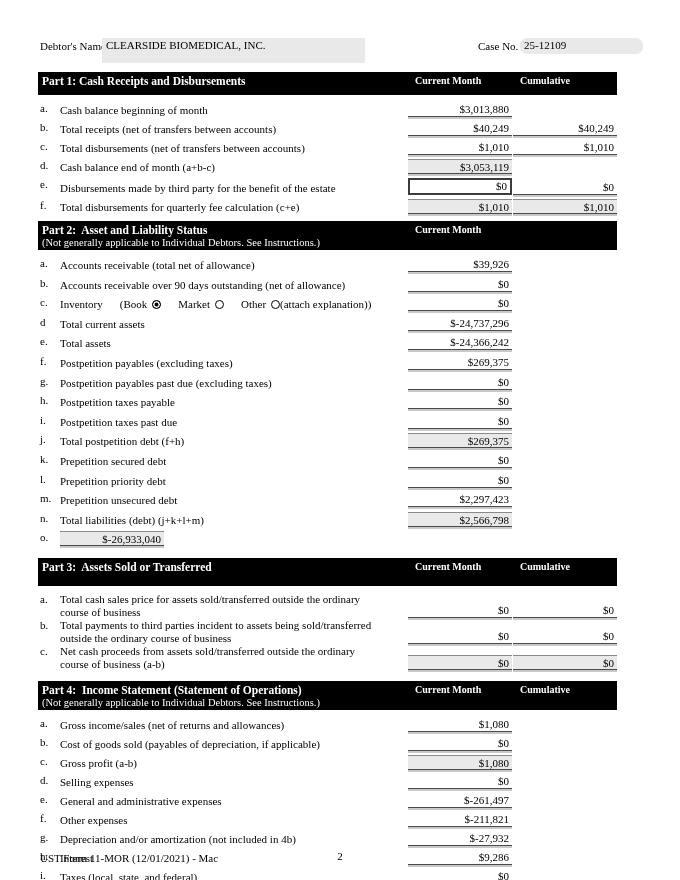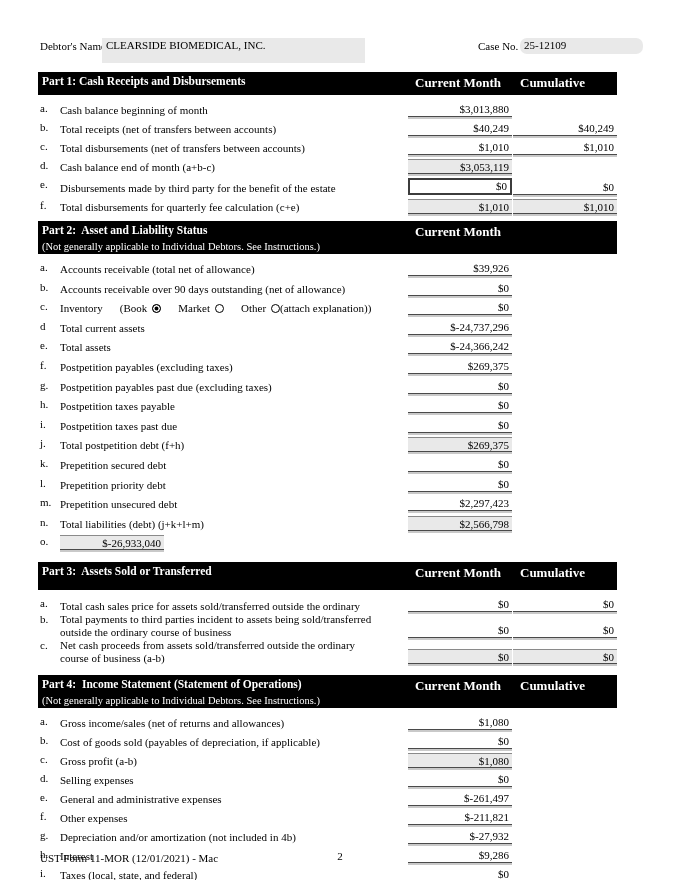--- a/index.html
+++ b/index.html
@@ -27,21 +27,21 @@
   .part + .part { margin-top:7px; }
   .part3 { margin-top:12px !important; }
   .part4 { margin-top:11px !important; }
 
   
   .bar { background:#000; color:#fff; padding:3px 0 2px 0; margin-bottom:7px; }
   .bar.short { min-height:23px; }
   .bar.tall  { min-height:28px; }
   .bar-line { display:flex; align-items:flex-start; }
   .bar-title { flex:1; font-weight:bold; font-size:11.5px; padding-left:4px; white-space:pre-wrap; }
-  .bar-col { width:104px; font-weight:bold; font-size:13px; padding-left:7px; flex:none; }
+  .bar-col { width:104px; font-weight:bold; font-size:10px; padding-left:7px; flex:none; }
   .bar-col.cum { margin-left:1px; }
   .bar-sub { font-size:10.5px; padding-left:4px; margin-top:1px; }
 
   
   .row { display:flex; align-items:flex-end; margin-bottom:4px; }
   .p2 .row { margin-bottom:4.6px; }
   .p3 .row { margin-bottom:1px; }
   .letter { width:22px; padding-left:2px; align-self:flex-start; flex:none; }
   .rlabel { flex:1; padding-right:6px; }
   .rlabel .lline { display:block; line-height:12.5px; }
@@ -277,20 +277,21 @@
           <div class="bar-line">
             <span class="bar-title">Part 3:  Assets Sold or Transferred</span>
             <span class="bar-col cur">Current Month</span>
             <span class="bar-col cum">Cumulative</span>
           </div>
         </div>
         <div class="row">
           <span class="letter">a.</span>
           <span class="rlabel">
             <span class="lline">Total cash sales price for assets sold/transferred outside the ordinary</span>
+            <span class="lline">course of business</span>
           </span>
           <div class="cell cur plain">$0</div>
           <div class="cell cum plain">$0</div>
         </div>
         <div class="row">
           <span class="letter">b.</span>
           <span class="rlabel">
             <span class="lline">Total payments to third parties incident to assets being sold/transferred</span>
             <span class="lline">outside the ordinary course of business</span>
           </span>

